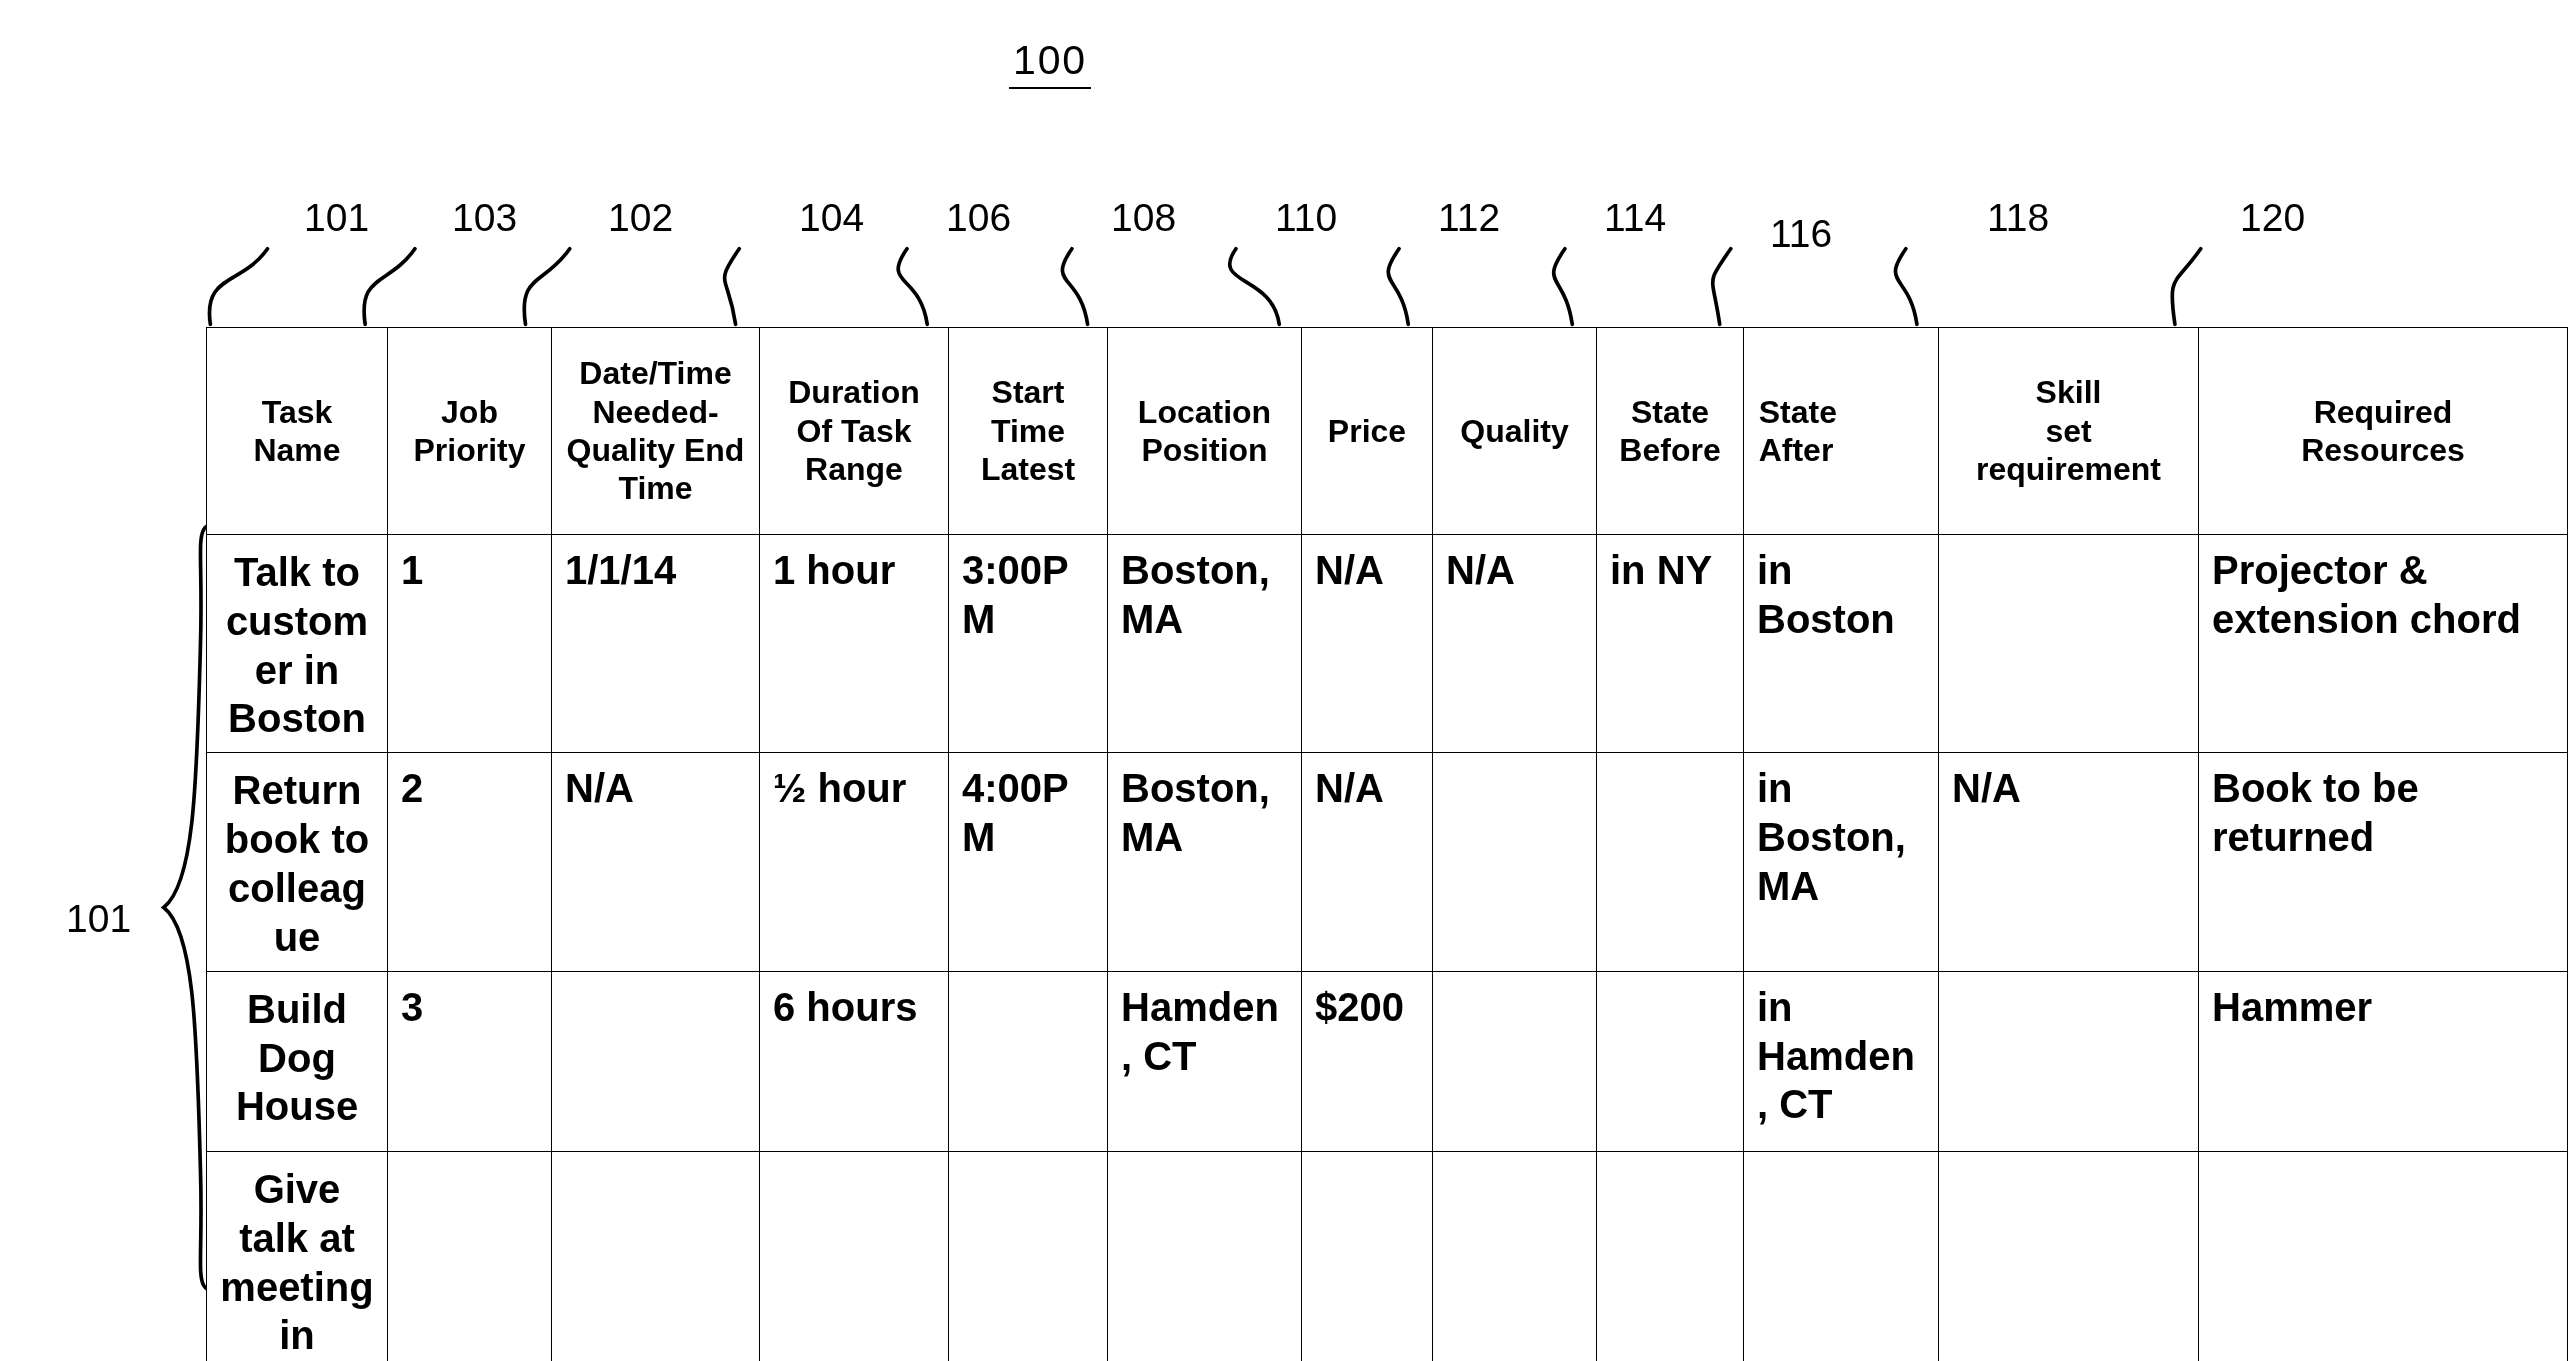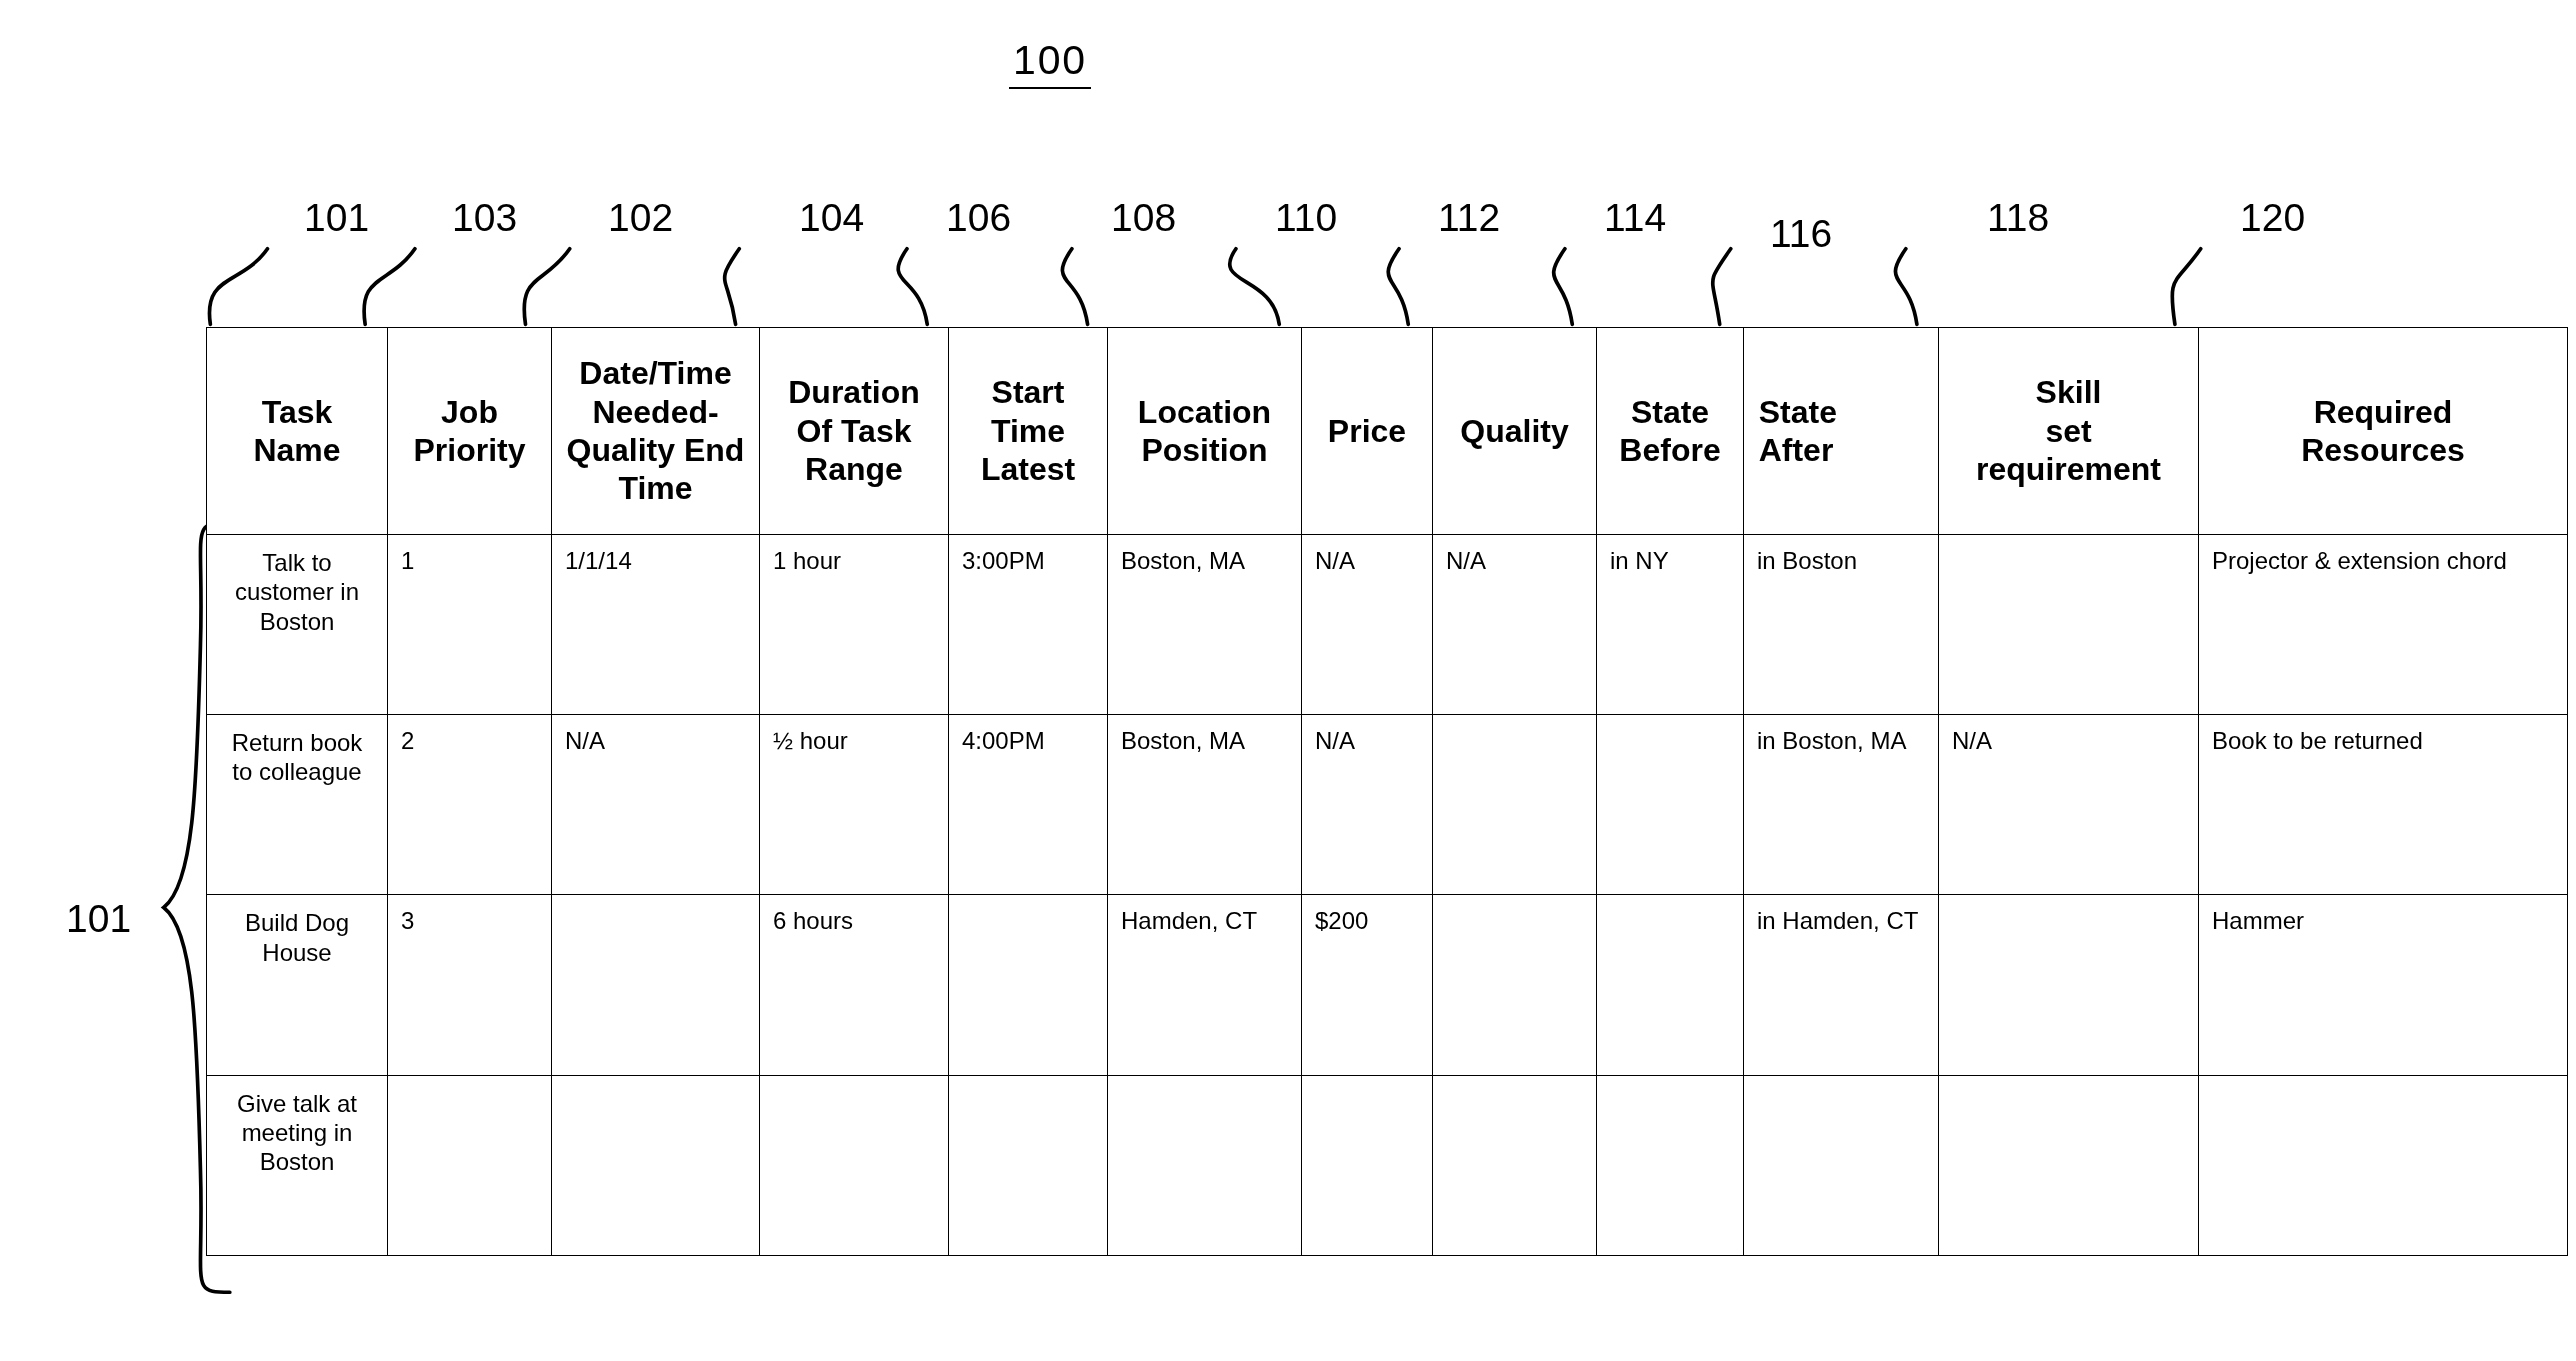--- a/index.html
+++ b/index.html
@@ -67,23 +67,23 @@
   table#task-table {
     border-collapse: collapse;
     table-layout: fixed;
     width: 2360px;
     background: #fff;
   }
   table#task-table td, table#task-table th {
     border: 1.8px solid #000;
     vertical-align: top;
     padding: 11px 13px 9.2px 13px;
-    font-size: 24px;
+    font-size: 40px;
     line-height: 1.22;
-    font-weight: normal;
+    font-weight: bold;
     text-align: left;
     word-wrap: break-word;
   }
   table#task-table thead th {
     font-weight: bold;
     text-align: center;
     vertical-align: middle;
     height: 195px;
     padding: 5.5px 7.4px;
     font-size: 32px;

